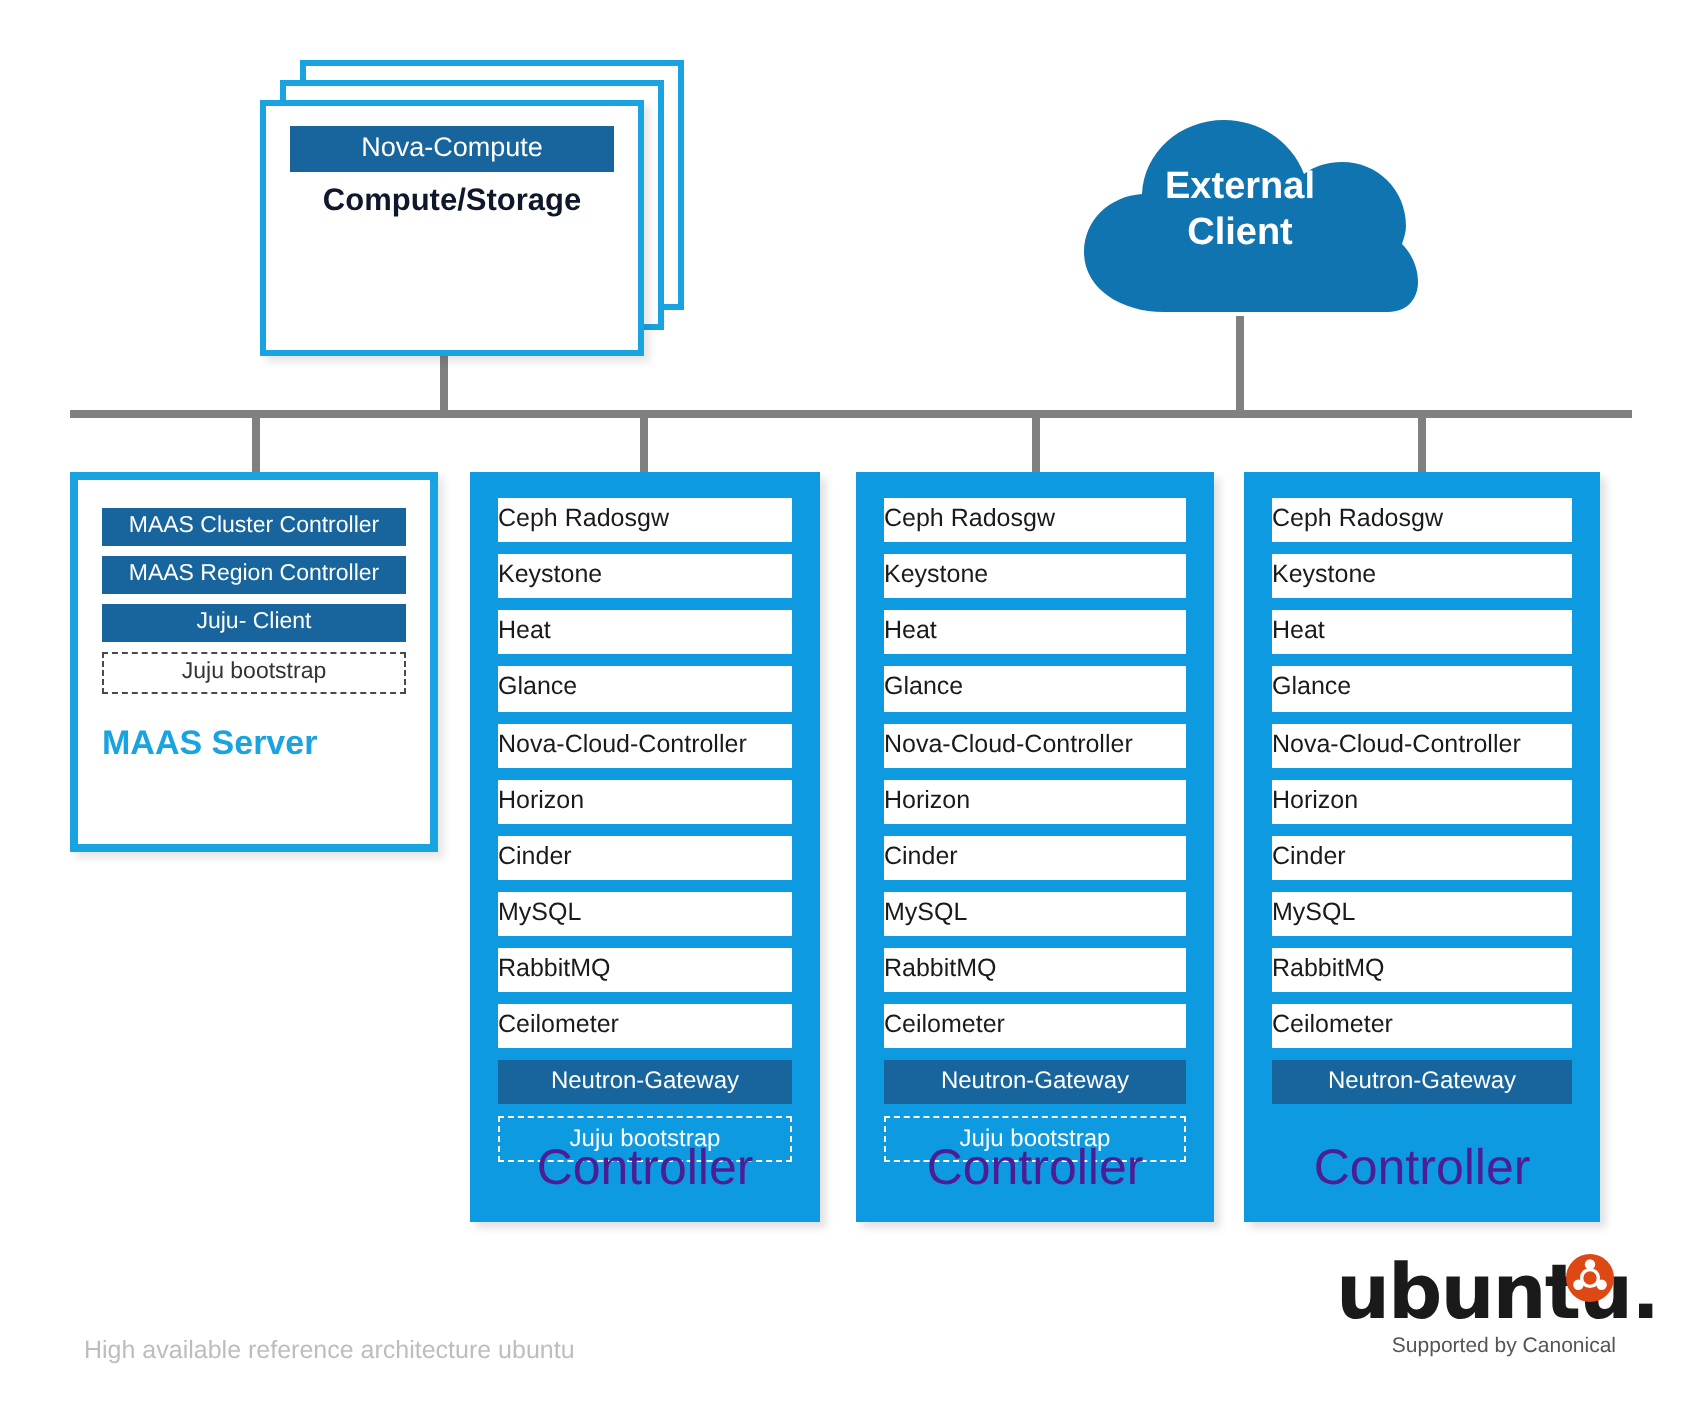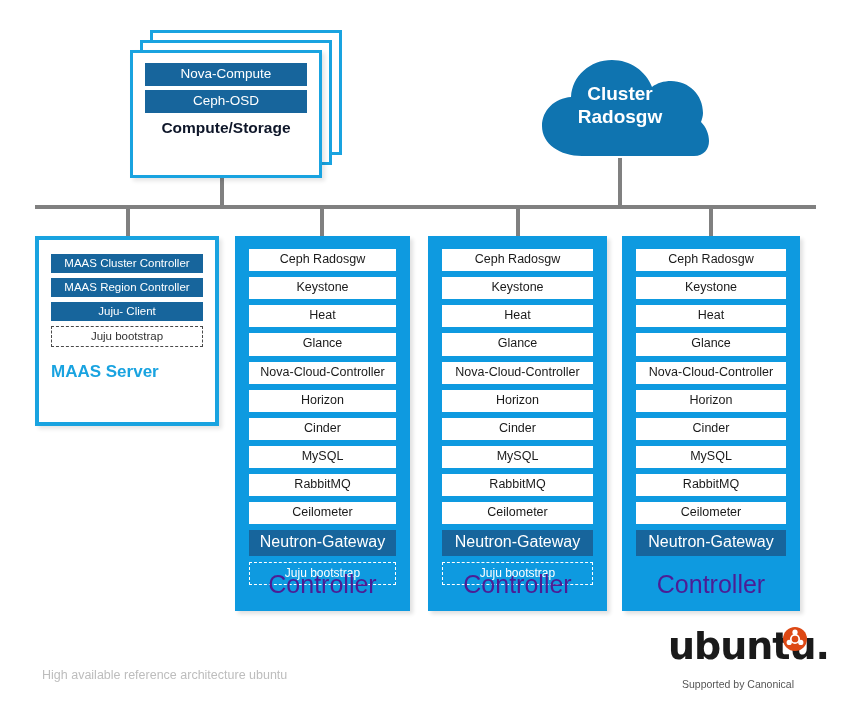--- a/index.html
+++ b/index.html
@@ -147,27 +147,27 @@
     box-shadow: 3px 3px 4px rgba(0,0,0,0.12);
   }
   .ctrl-1 { left: 235px;  width: 175px; height: 375px; }
   .ctrl-2 { left: 428px;  width: 179px; height: 375px; }
   .ctrl-3 { left: 622px;  width: 178px; height: 375px; }
 
   .svc-white {
     background: #ffffff;
     color: #1a1a1a;
     font-size: 12.5px;
-    text-align: center;
+    text-align: left;
     padding: 4px 0 5px 0;
     margin-bottom: 6px;
     line-height: 1.05;
   }
   .controller .svc-dark {
-    font-size: 16px;
+    font-size: 12px;
     padding: 4px 0 5px 0;
     margin-bottom: 6px;
   }
   .dashed-box-light {
     border: 1.5px dashed #ffffff;
     color: #ffffff;
     font-size: 12px;
     text-align: center;
     padding: 3px 0 4px 0;
     box-sizing: border-box;
@@ -208,65 +208,63 @@
   }
   .ubuntu-word .dot { color: #1a1a1a; }
   .ubuntu-mark {
     position: absolute;
     right: 0px;
     top: -2px;
   }
   .ubuntu-sub {
     font-size: 10.5px;
     color: #555555;
-    margin-top: 14px;
-    text-align: center;
+    margin-top: 3px;
   }
 </style>
 </head>
 <body>
 
 <div id="diagram">
 
   <div class="bus-bar"></div>
   <div class="drop drop-compute"></div>
   <div class="drop drop-cloud"></div>
   <div class="drop drop-maas"></div>
   <div class="drop drop-c1"></div>
   <div class="drop drop-c2"></div>
   <div class="drop drop-c3"></div>
 
   <div class="compute-stack">
     <div class="stack-card back2"></div>
     <div class="stack-card back1"></div>
     <div class="stack-card front">
       <div class="svc-dark">Nova-Compute</div>
-      <div class="svc-dark">Ceph-OSD</div>
       <div class="compute-label">Compute/Storage</div>
     </div>
   </div>
 
   <div class="cloud-wrap">
     <svg width="200" height="112" viewBox="0 0 200 112">
       <path fill="#0f74b0" d="
         M62,104
         C40,104 22,92 22,74
         C22,58 35,46 51,45
         C52,24 70,8 92,8
         C110,8 126,19 132,35
         C137,31 144,29 151,29
         C169,29 183,43 183,61
         C183,64 182,67 181,70
         C186,75 189,82 189,89
         C189,97 184,104 174,104
         Z"></path>
     </svg>
     <div class="cloud-text">
-      <div>Cluster</div>
-      <div>Radosgw</div>
+      <div>External</div>
+      <div>Client</div>
     </div>
   </div>
 
   <div class="maas-panel">
     <div class="svc-dark">MAAS Cluster Controller</div>
     <div class="svc-dark">MAAS Region Controller</div>
     <div class="svc-dark">Juju- Client</div>
     <div class="dashed-box">Juju bootstrap</div>
     <div class="maas-label">MAAS Server</div>
   </div>

